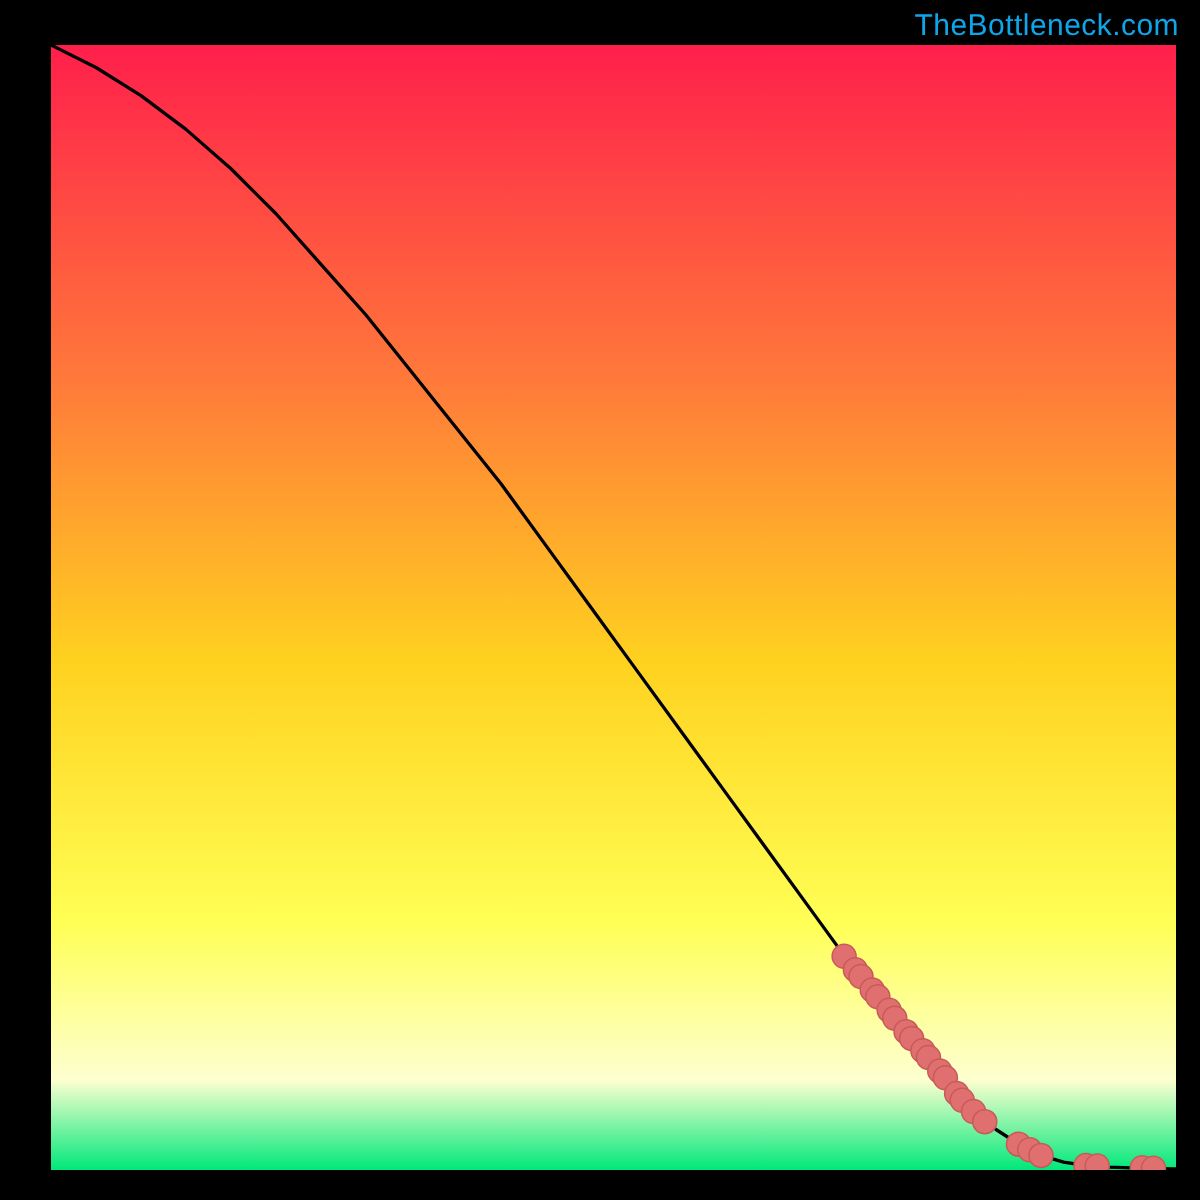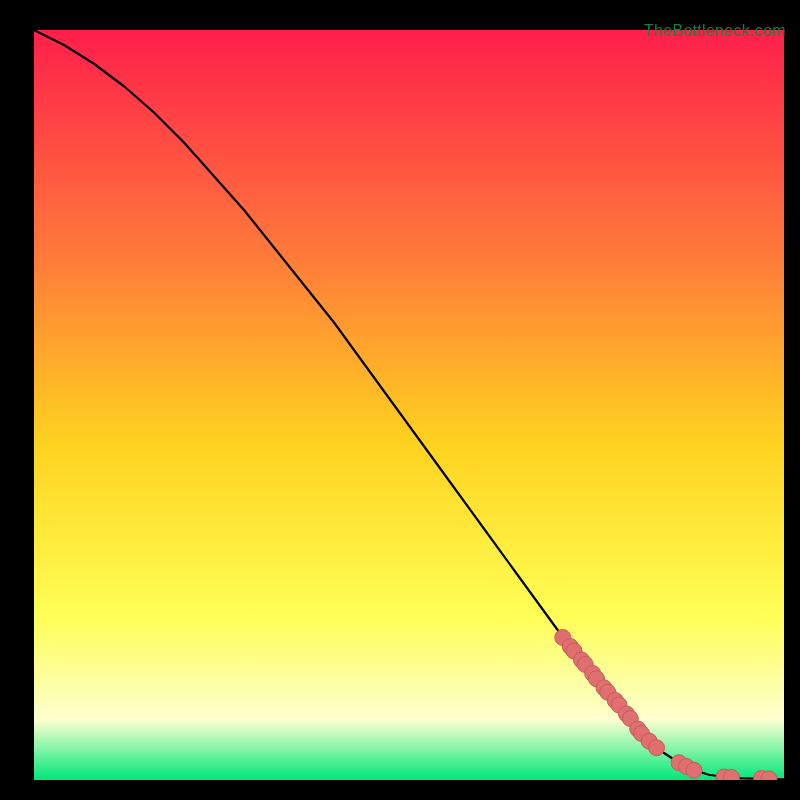--- a/index.html
+++ b/index.html
@@ -12,24 +12,24 @@
     font-family: Arial, Helvetica, sans-serif;
   }
   .frame {
     position: relative;
     width: 800px;
     height: 800px;
     background: #000;
   }
   .watermark {
     position: absolute;
-    top: 22px;
+    top: 6px;
     right: 14px;
-    color: #15803d;
-    font-size: 16px;
+    color: #0ea5e9;
+    font-size: 20px;
     font-weight: 400;
     letter-spacing: 0.3px;
     z-index: 5;
   }
   .plot {
     position: absolute;
     left: 34px;
     top: 30px;
     width: 750px;
     height: 750px;

